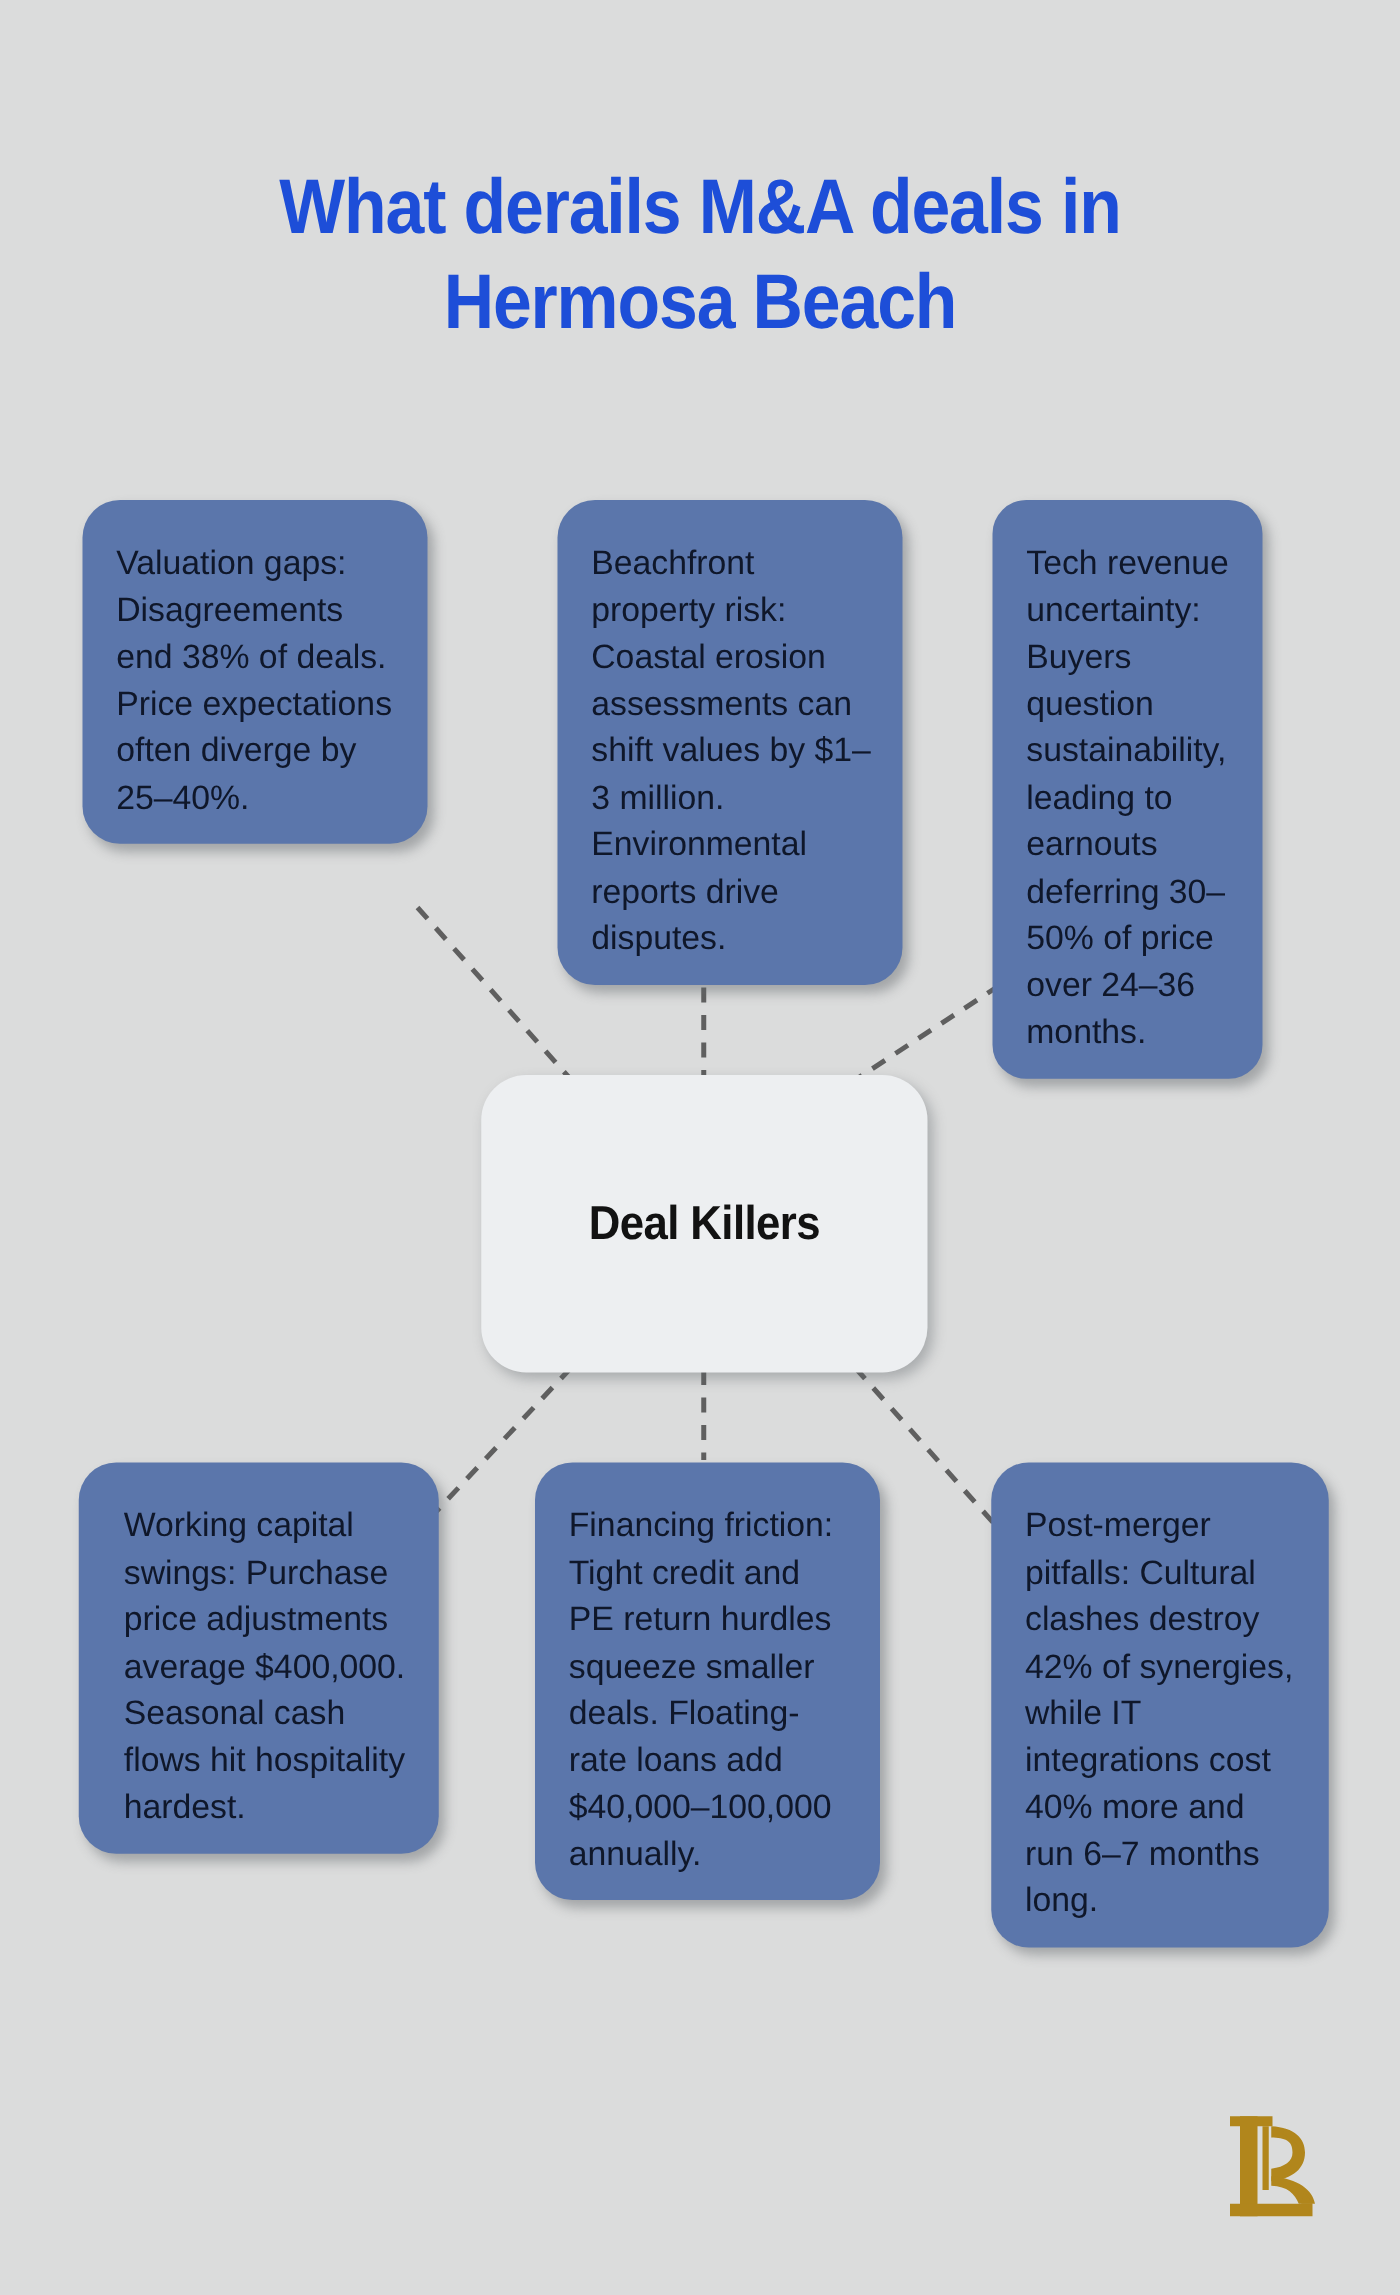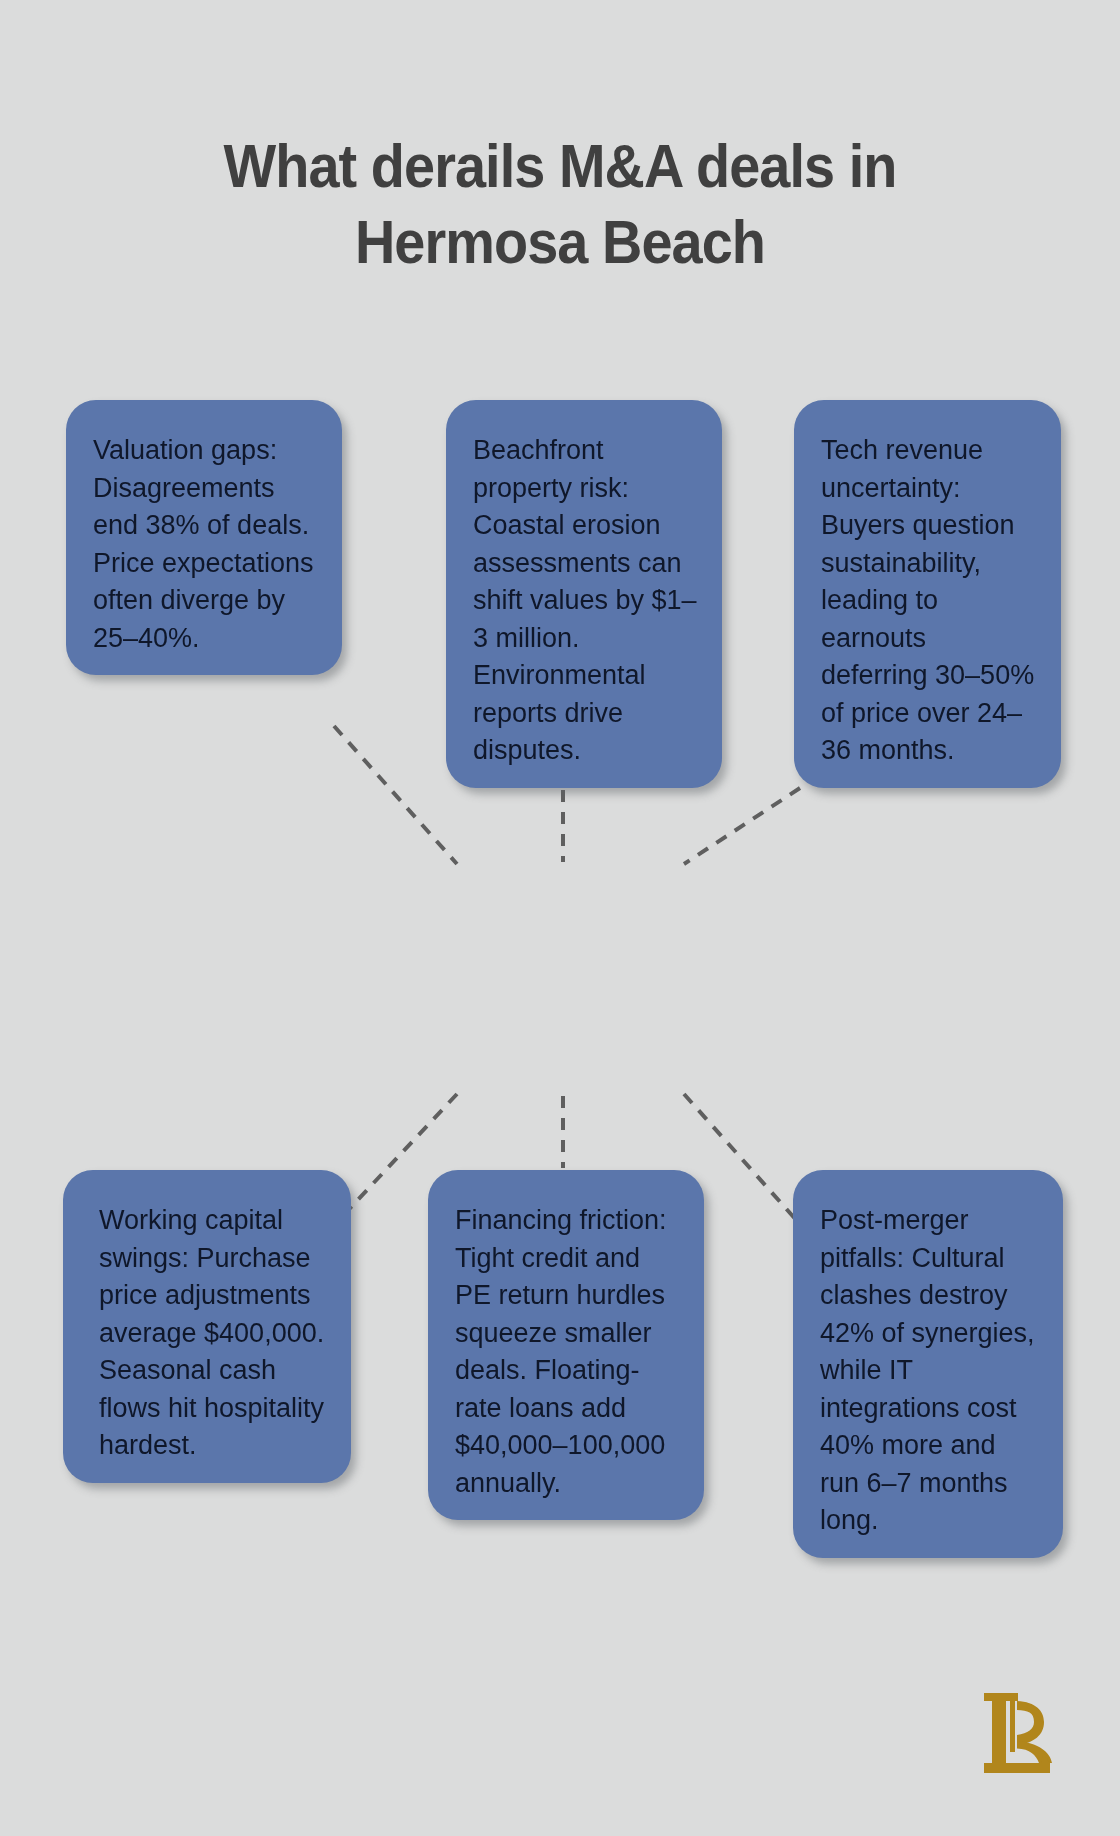--- a/index.html
+++ b/index.html
@@ -3,35 +3,35 @@
 <meta charset="utf-8">
 <style>
   html,body{margin:0;padding:0;background:#c9cbcb;}
   .canvas{
     position:relative;width:1120px;height:1836px;margin:0 auto;
     background:#dbdcdc;overflow:hidden;
     font-family:"Liberation Sans",sans-serif;
   }
   .title{
     position:absolute;top:86px;left:0;width:1120px;text-align:center;
-    font-weight:700;font-size:62px;line-height:76px;color:#404040;
+    font-weight:700;font-size:62px;line-height:76px;color:#1d4ed8;
     letter-spacing:-1px;
   }
   .title .tline{transform:scaleX(0.9);transform-origin:50% 50%;}
   .connectors{position:absolute;left:0;top:0;}
   .node{
     position:absolute;width:276px;box-sizing:border-box;
     background:#5b76ab;border-radius:30px;
     padding:32px 24px 18px 27px;
     color:#0f172a;font-size:27px;line-height:37.5px;font-weight:400;
     box-shadow:5px 6px 9px rgba(95,100,105,0.45);
   }
   #node-0{left:66px;top:400px;}
   #node-1{left:430px;top:400px;margin-left:16px;}
-  #node-2{left:794px;top:400px;width:267px;}
+  #node-2{left:794px;top:400px;width:216px;border-radius:27px;}
   #node-3{left:63px;top:1170px;width:288px;padding-left:36px;}
   #node-4{left:428px;top:1170px;}
   #node-5{left:793px;top:1170px;width:270px;}
   .center-box{
     position:absolute;left:385px;top:860px;width:357px;height:238px;
     background:#edeff1;border-radius:36px;
     box-shadow:4px 5px 10px rgba(95,100,105,0.4);
     display:flex;align-items:center;justify-content:center;
   }
   .center-label{
@@ -73,20 +73,23 @@
   <div class="node" id="node-3">
     <span>Working capital swings: Purchase price adjustments average $400,000. Seasonal cash flows hit hospitality hardest.</span>
   </div>
   <div class="node" id="node-4">
     <span>Financing friction: Tight credit and PE return hurdles squeeze smaller deals. Floating-rate loans add $40,000–100,000 annually.</span>
   </div>
   <div class="node" id="node-5">
     <span>Post-merger pitfalls: Cultural clashes destroy 42% of synergies, while IT integrations cost 40% more and run 6–7 months long.</span>
   </div>
 
+  <div class="center-box">
+    <div class="center-label">Deal Killers</div>
+  </div>
 
   <svg class="logo" viewBox="0 0 76 86" width="76" height="86">
     <g fill="#b1861c">
       <rect x="1" y="3" width="34" height="8"></rect>
       <rect x="9" y="3" width="14" height="80"></rect>
       <rect x="27" y="11" width="5" height="51"></rect>
       <rect x="1" y="73" width="66" height="10"></rect>
       <path d="M34,11 C53,12 61,21 61,32 C61,45 51,53 34,55 L34,45 C45,43.5 51,39 51,32 C51,22 45,20.5 34,20 Z"></path>
       <path d="M45,13 C55,17 60,24 59,34 C56,26 51,20 43,17.5 Z"></path>
       <path d="M34,51 C56,53 67,62 69,73 L56,73 C53,65 47,59 34,58.5 Z"></path>

